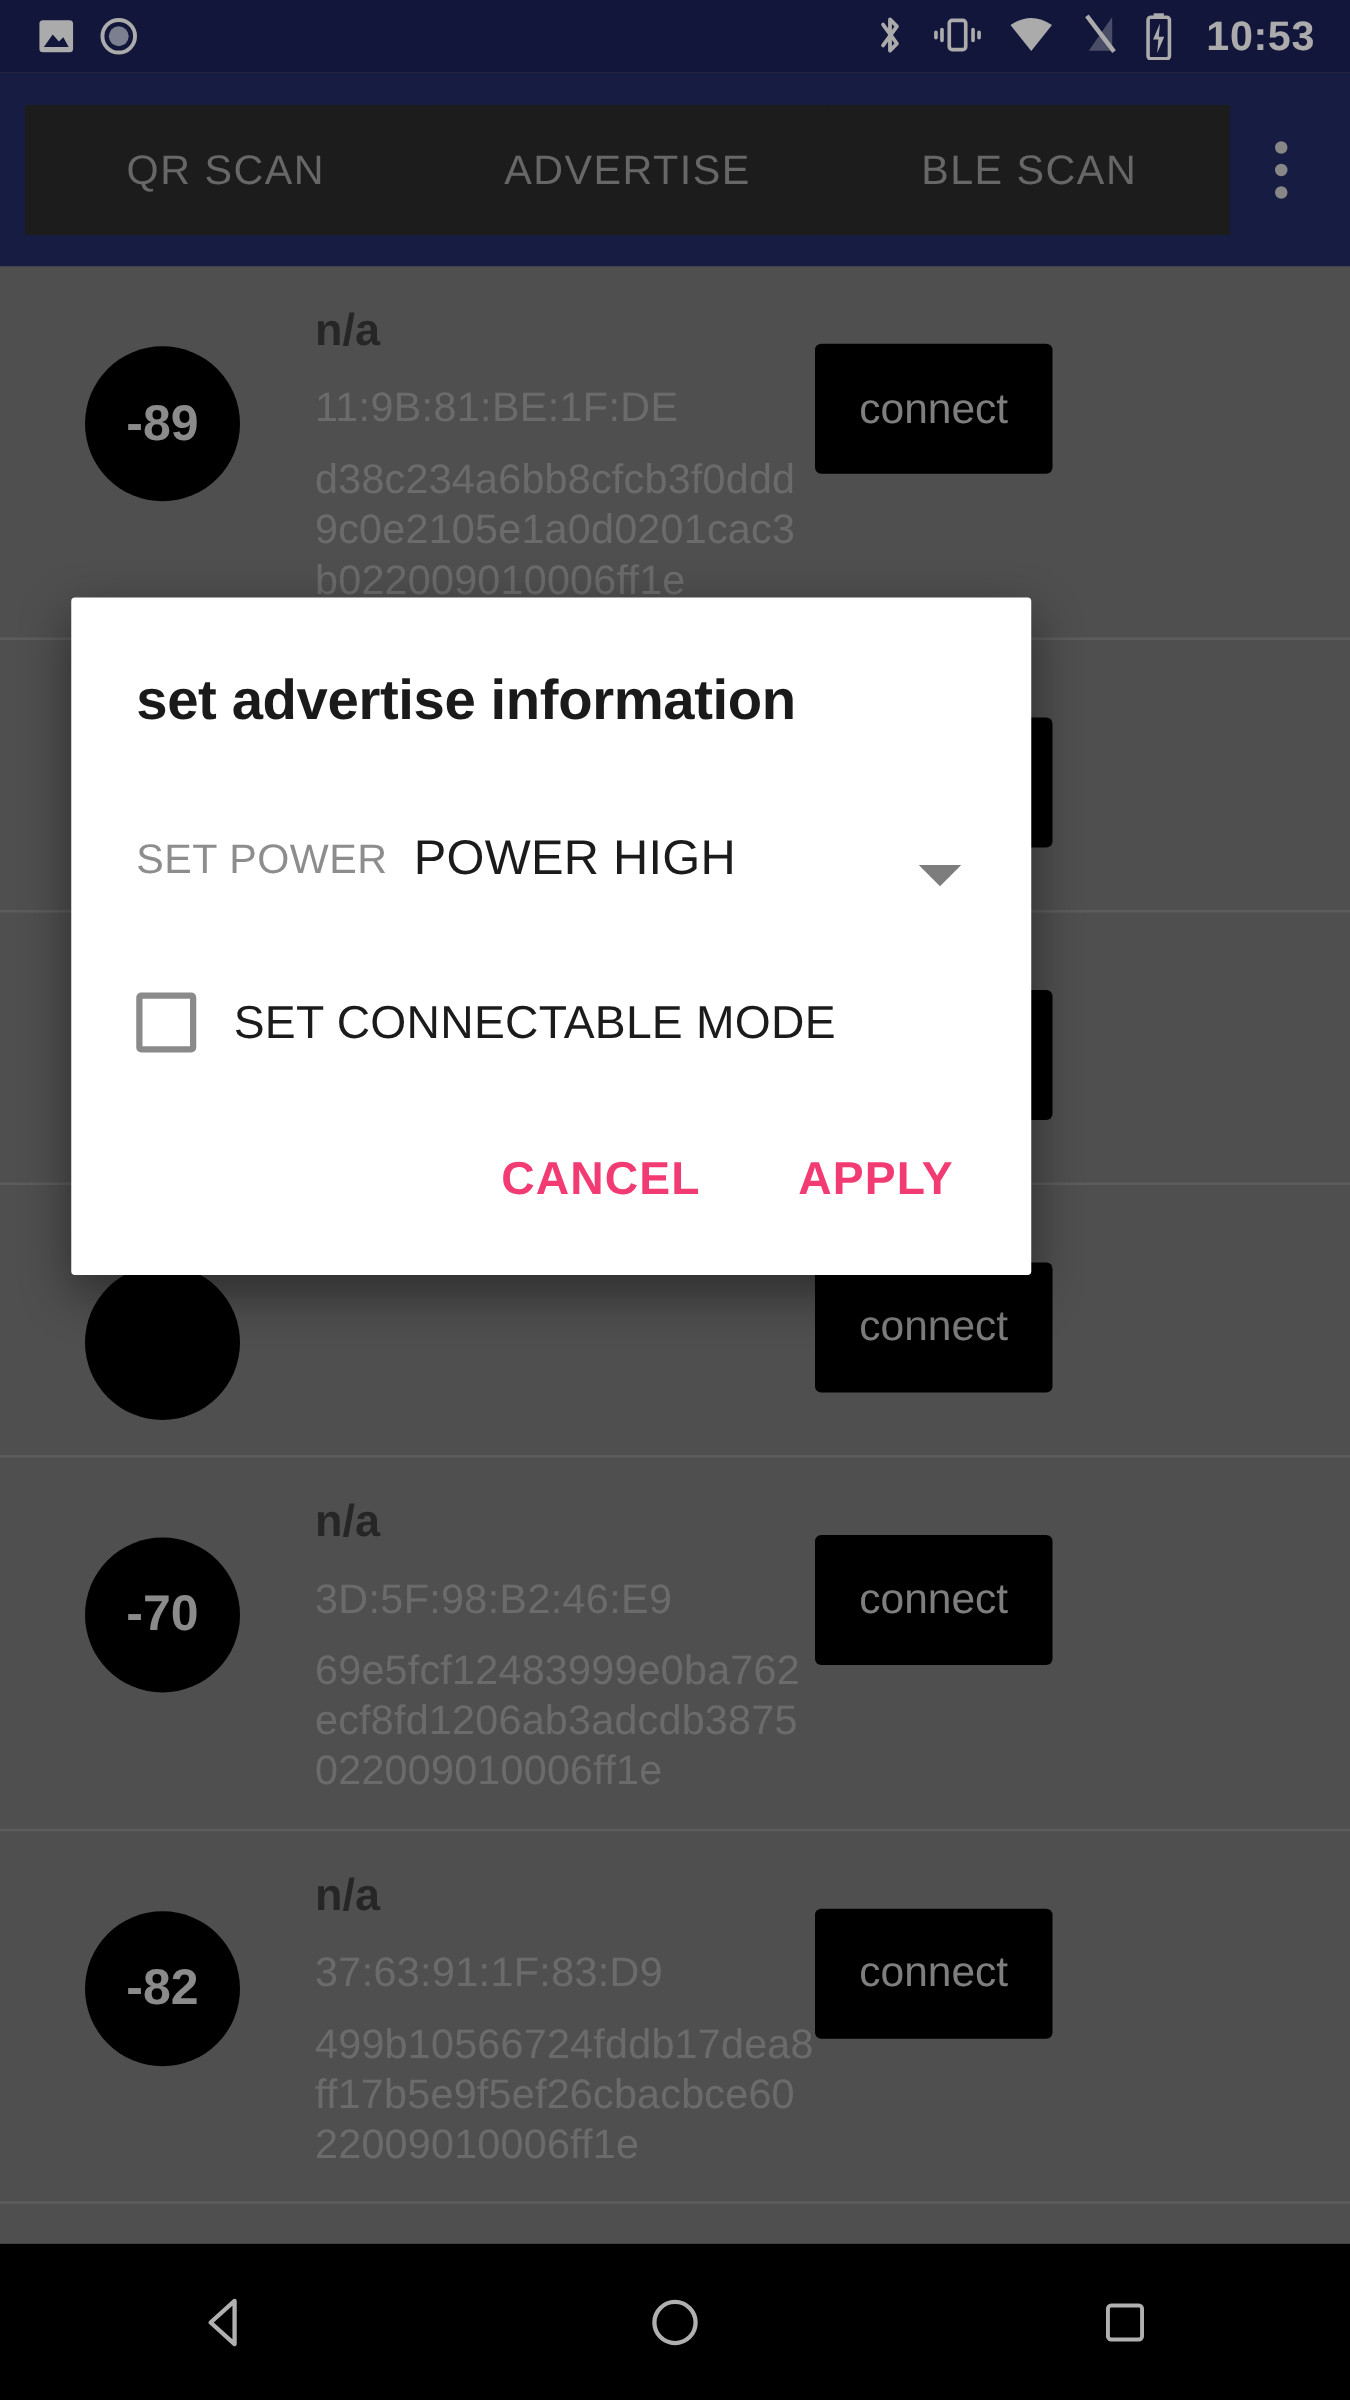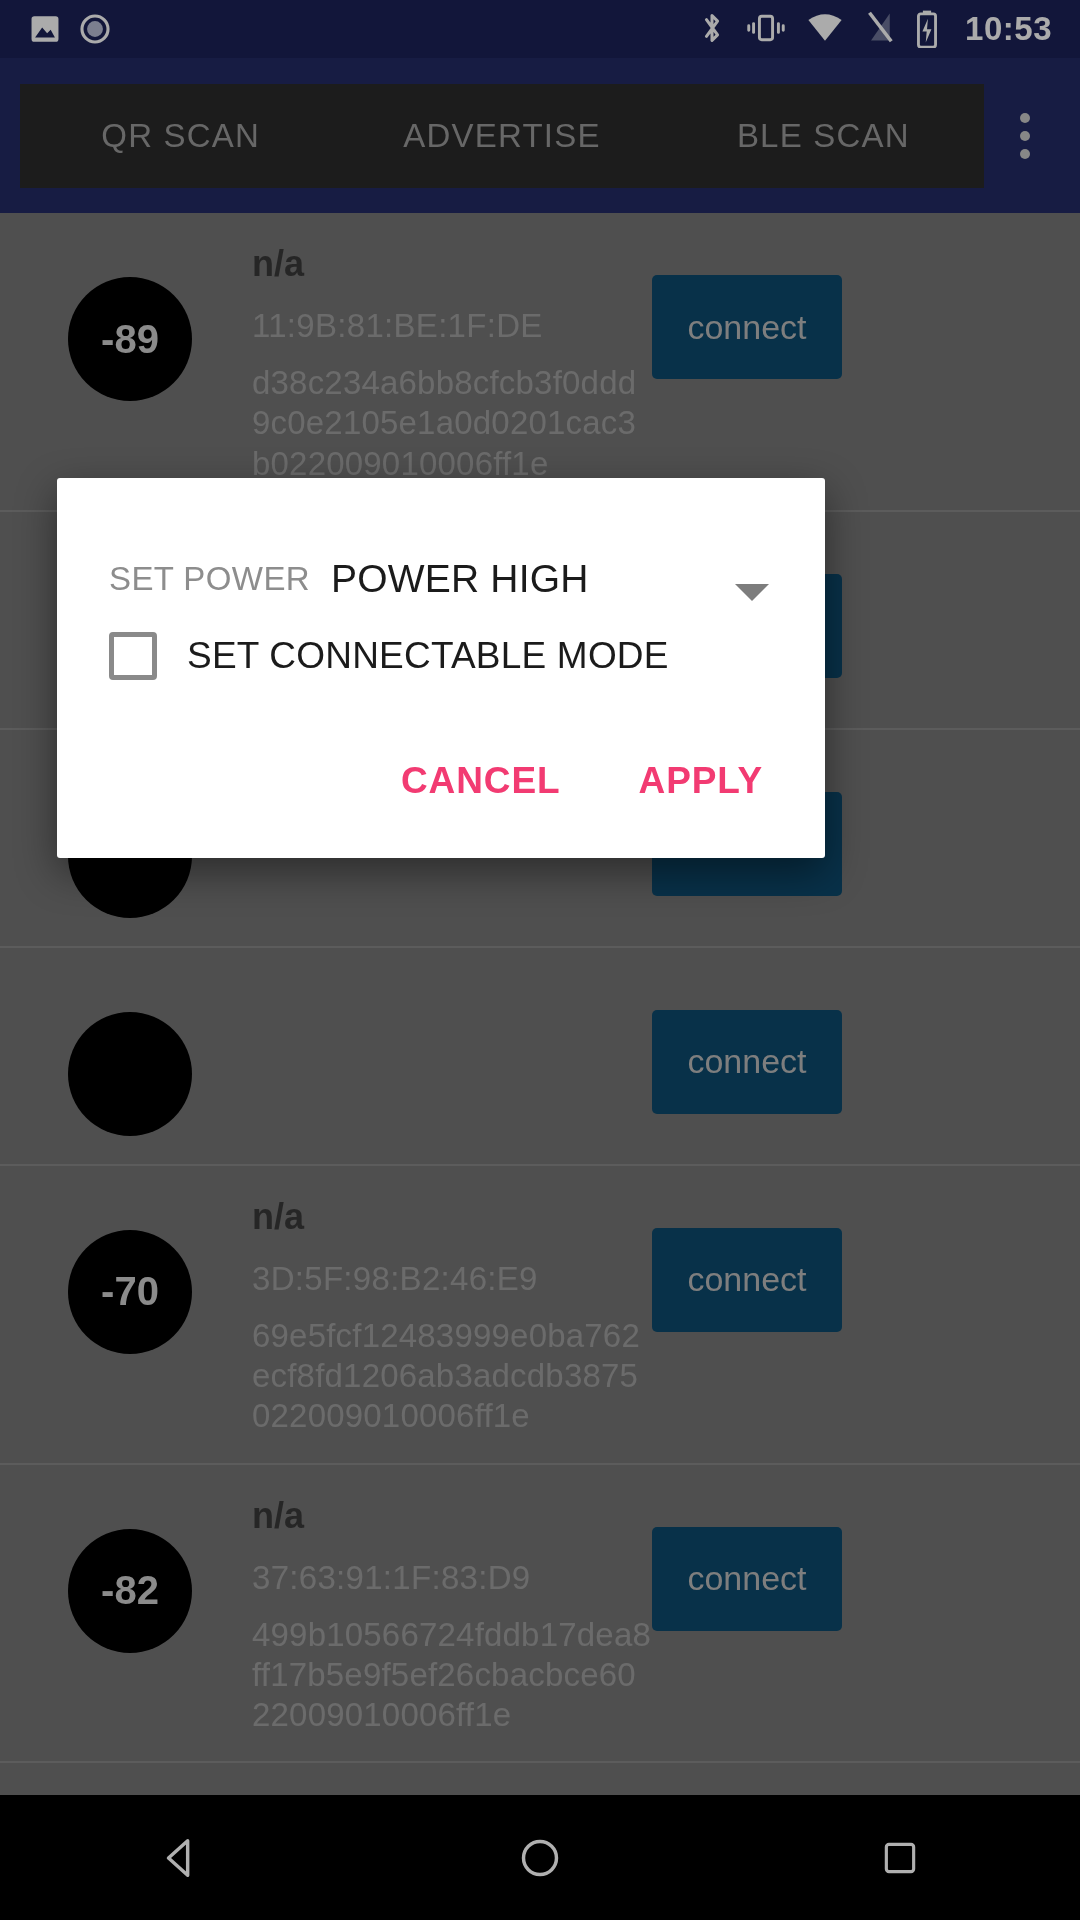--- a/index.html
+++ b/index.html
@@ -146,21 +146,21 @@
   .device-payload {
     color: #a0a0a0;
     font-size: 33px;
     line-height: 1.22;
     word-break: break-all;
     letter-spacing: 0.2px;
   }
   .connect-button {
     width: 190px;
     height: 104px;
-    background: #0c4a6e;
+    background: #000000;
     color: #bdbdbd;
     border: none;
     border-radius: 5px;
     font-size: 34px;
     font-family: "Liberation Sans", sans-serif;
     margin-right: 68px;
     margin-top: 36px;
     flex: 0 0 auto;
     cursor: pointer;
   }
@@ -229,20 +229,21 @@
     width: 0; height: 0;
     border-left: 17px solid transparent;
     border-right: 17px solid transparent;
     border-top: 17px solid #7d7d7d;
     margin-right: 4px;
   }
 
   #connectable-row {
     display: flex;
     align-items: center;
+    margin-top: 54px;
     margin-left: 52px;
     cursor: pointer;
   }
   #connectable-checkbox {
     width: 48px; height: 48px;
     border: 5px solid #8a8a8a;
     border-radius: 4px;
     background: #ffffff;
     flex: 0 0 auto;
   }
@@ -405,20 +406,21 @@
         <rect x="1.6" y="2.4" width="10.8" height="21" rx="1.4" fill="none" stroke="#ffffff" stroke-width="1.8"></rect>
         <path d="M7.6 5.5 L4.1 13.6 H6.8 L6.2 20.6 L9.8 12.2 H7.0 Z" fill="#ffffff"></path>
       </svg>
       <div id="status-clock">10:53</div>
     </div>
   </div>
 
   <div id="scrim"></div>
 
   <div id="dialog">
+    <div id="dialog-title">set advertise information</div>
 
     <div id="dialog-body">
 
       <div class="select-row first">
         <div class="select-label">SET POWER</div>
         <div class="select-control">
           <span class="select-value">POWER HIGH</span>
           <span class="caret"></span>
         </div>
       </div>

